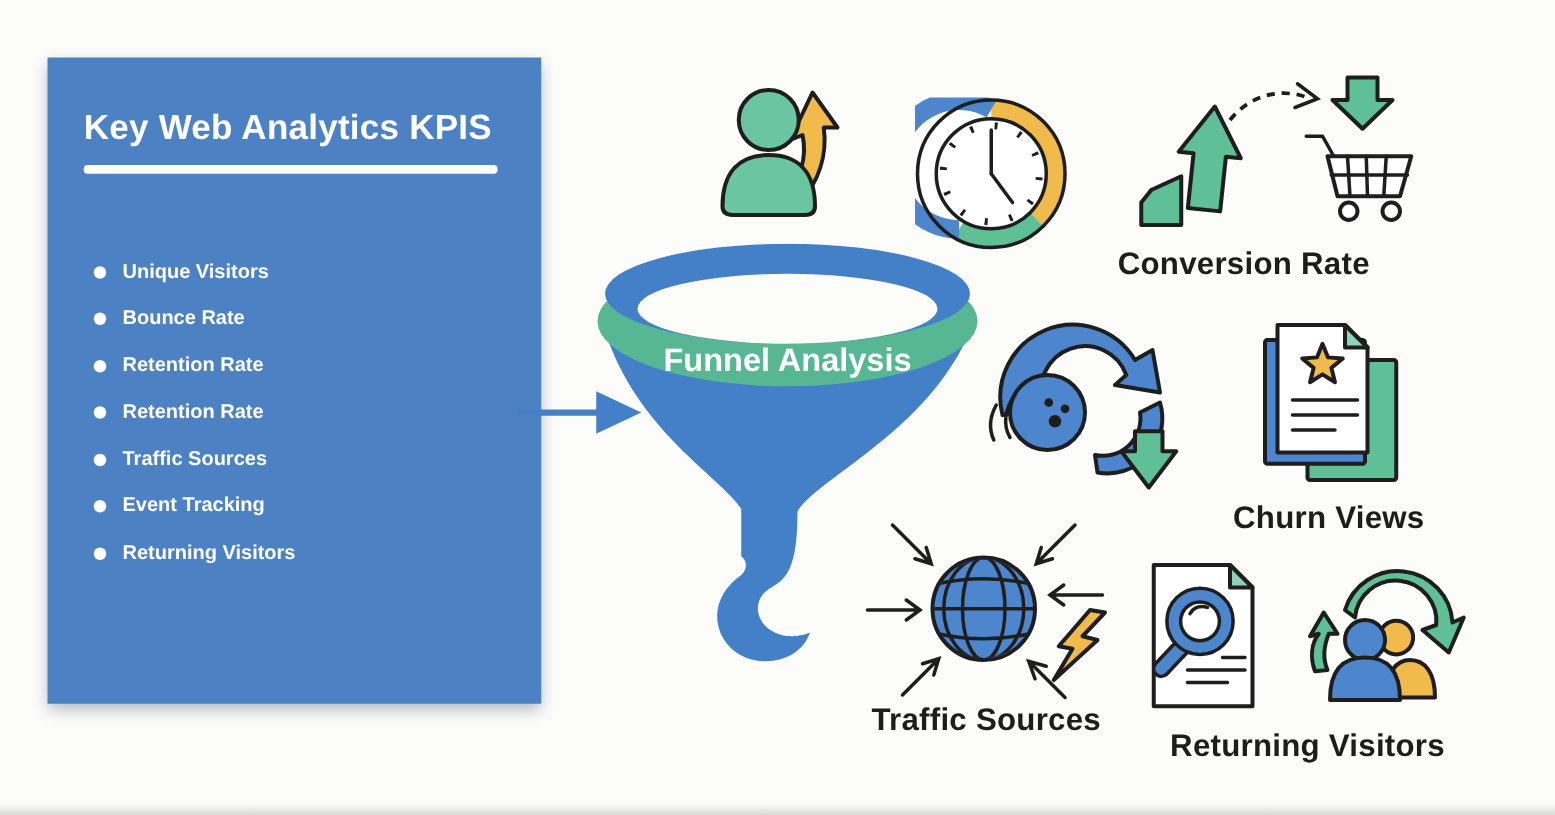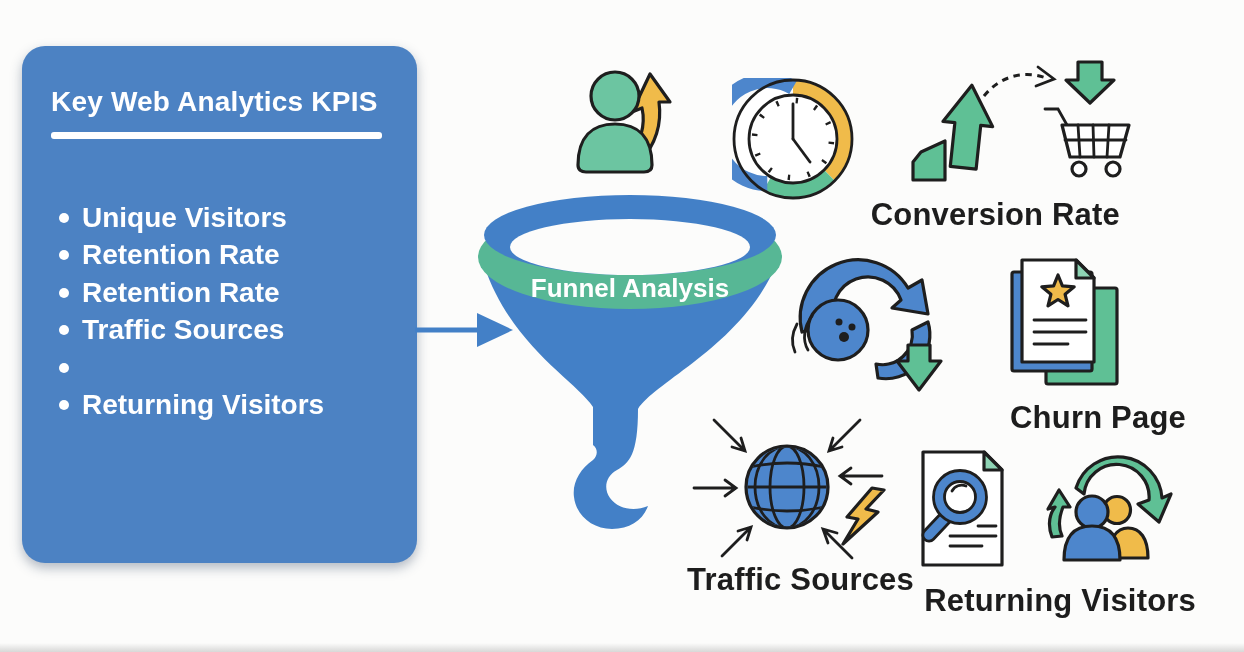--- a/index.html
+++ b/index.html
@@ -4,35 +4,35 @@
 <style>
   :root{
     --panel-blue:#4c82c3; --funnel-blue:#4380c7; --ring-green:#57b795;
     --icon-green:#6cc5a1; --arrow-green:#5fc095; --mint-green:#8ed4b4;
     --icon-yellow:#f0bb4a; --icon-blue:#4d86cc; --outline:#1e1e1e; --label-text:#1d1d1d;
   }
   *{margin:0;padding:0;box-sizing:border-box;}
   body{font-family:"Liberation Sans",sans-serif;}
   .canvas{position:relative;width:1244px;height:652px;background:#fcfcfb;overflow:hidden;}
 
-  .panel{position:absolute;left:22px;top:46px;width:395px;height:517px;
-    background:var(--panel-blue);box-shadow:0 5px 12px rgba(40,60,90,.35);border-radius:23px;}
+  .panel{position:absolute;left:38px;top:46px;width:395px;height:517px;
+    background:var(--panel-blue);box-shadow:0 5px 12px rgba(40,60,90,.35);}
   .panel-title{position:absolute;left:29px;top:40px;width:350px;color:#fff;
     font-size:28px;font-weight:bold;letter-spacing:.2px;}
   .panel-underline{position:absolute;left:29px;top:86px;width:331px;height:7px;
     background:#fff;border-radius:3px;}
   .kpi-list{position:absolute;left:29px;top:153px;list-style:none;}
   .kpi-list li{display:flex;align-items:center;height:37.5px;color:#fff;
-    font-size:28px;font-weight:bold;}
+    font-size:16px;font-weight:bold;}
   .kpi-list .dot{width:10px;height:10px;border-radius:50%;background:#fff;
     margin:0 13px 0 8px;flex:0 0 auto;}
 
   .abs{position:absolute;}
-  .kpi-label{position:absolute;text-align:right;color:var(--label-text);
-    font-size:31px;font-weight:bold;letter-spacing:.2px;}
+  .kpi-label{position:absolute;text-align:center;color:var(--label-text);
+    font-size:25px;font-weight:bold;letter-spacing:.2px;}
 
   .f-funnel{fill:var(--funnel-blue);} .f-ring{fill:var(--ring-green);}
   .f-page{fill:#fcfcfb;} .f-white{fill:#ffffff;}
   .f-green{fill:var(--icon-green);} .f-green2{fill:var(--arrow-green);}
   .f-mint{fill:var(--mint-green);} .f-yellow{fill:var(--icon-yellow);}
   .f-blue{fill:var(--icon-blue);} .f-dark{fill:var(--outline);}
   .s-dark{stroke:var(--outline);stroke-width:3.2;stroke-linejoin:round;stroke-linecap:round;}
   .s-thin{stroke:var(--outline);stroke-width:2.8;fill:none;stroke-linecap:round;}
   .st-blue{stroke:var(--icon-blue);} .st-green{stroke:var(--arrow-green);}
   .st-yellow{stroke:var(--icon-yellow);}
@@ -48,32 +48,37 @@
   <div class="panel">
     <div class="panel-title">Key Web Analytics KPIS</div>
     <div class="panel-underline"></div>
     <ul class="kpi-list">
         <li>
         <span class="dot"></span>
         <span>Unique Visitors</span>
       </li>
         <li>
         <span class="dot"></span>
+        <span>Bounce Rate</span>
+      </li>
+        <li>
+        <span class="dot"></span>
         <span>Retention Rate</span>
       </li>
         <li>
         <span class="dot"></span>
         <span>Retention Rate</span>
       </li>
         <li>
         <span class="dot"></span>
         <span>Traffic Sources</span>
       </li>
         <li>
         <span class="dot"></span>
+        <span>Event Tracking</span>
       </li>
         <li>
         <span class="dot"></span>
         <span>Returning Visitors</span>
       </li>
       </ul>
   </div>
 
   <svg class="abs" style="left:413px;top:310px" width="102" height="40" viewBox="0 0 102 40">
     <path class="f-funnel" d="M 2,17.5 L 68,17.5 L 68,22.5 L 2,22.5 Z"></path>
@@ -140,21 +145,21 @@
 
   <svg class="abs" style="left:1006px;top:256px" width="124" height="142" viewBox="0 0 124 142">
     <rect class="f-green2 s-dark" x="40" y="32" width="71" height="96" rx="2"></rect>
     <rect class="f-blue s-dark" x="6" y="16" width="80" height="99" rx="2"></rect>
     <path class="f-white s-dark" d="M 16,4 L 70,4 L 88,22 L 88,106 L 16,106 Z"></path>
     <path class="f-mint s-dark" stroke-width="2.6" d="M 70,4 L 88,22 L 70,22 Z"></path>
     <path class="f-yellow s-dark" d="M 52,19 L 56.4,29.9 L 68.2,30.8 L 59.1,38.3 L 62,49.8 L 52,43.5
       L 42,49.8 L 44.9,38.3 L 35.8,30.8 L 47.6,29.9 Z"></path>
     <path class="s-thin" d="M 28,64 L 80,64 M 28,76 L 80,76 M 28,88 L 62,88"></path>
   </svg>
-  <div class="kpi-label" style="left:940px;top:400px;width:246px">Churn Page</div>
+  <div class="kpi-label" style="left:940px;top:400px;width:246px">Churn Views</div>
 
   <svg class="abs" style="left:686px;top:412px" width="206" height="150" viewBox="0 0 206 150">
     <defs>
         <clipPath id="gclip">
           <circle cx="101" cy="75" r="39.5"></circle>
         </clipPath>
       </defs>
     <circle class="f-blue s-dark" stroke-width="3.5" cx="101" cy="75" r="41"></circle>
     <g clip-path="url(#gclip)">
       <ellipse fill="none" class="s-thin" cx="101" cy="75" rx="17" ry="41"></ellipse>

